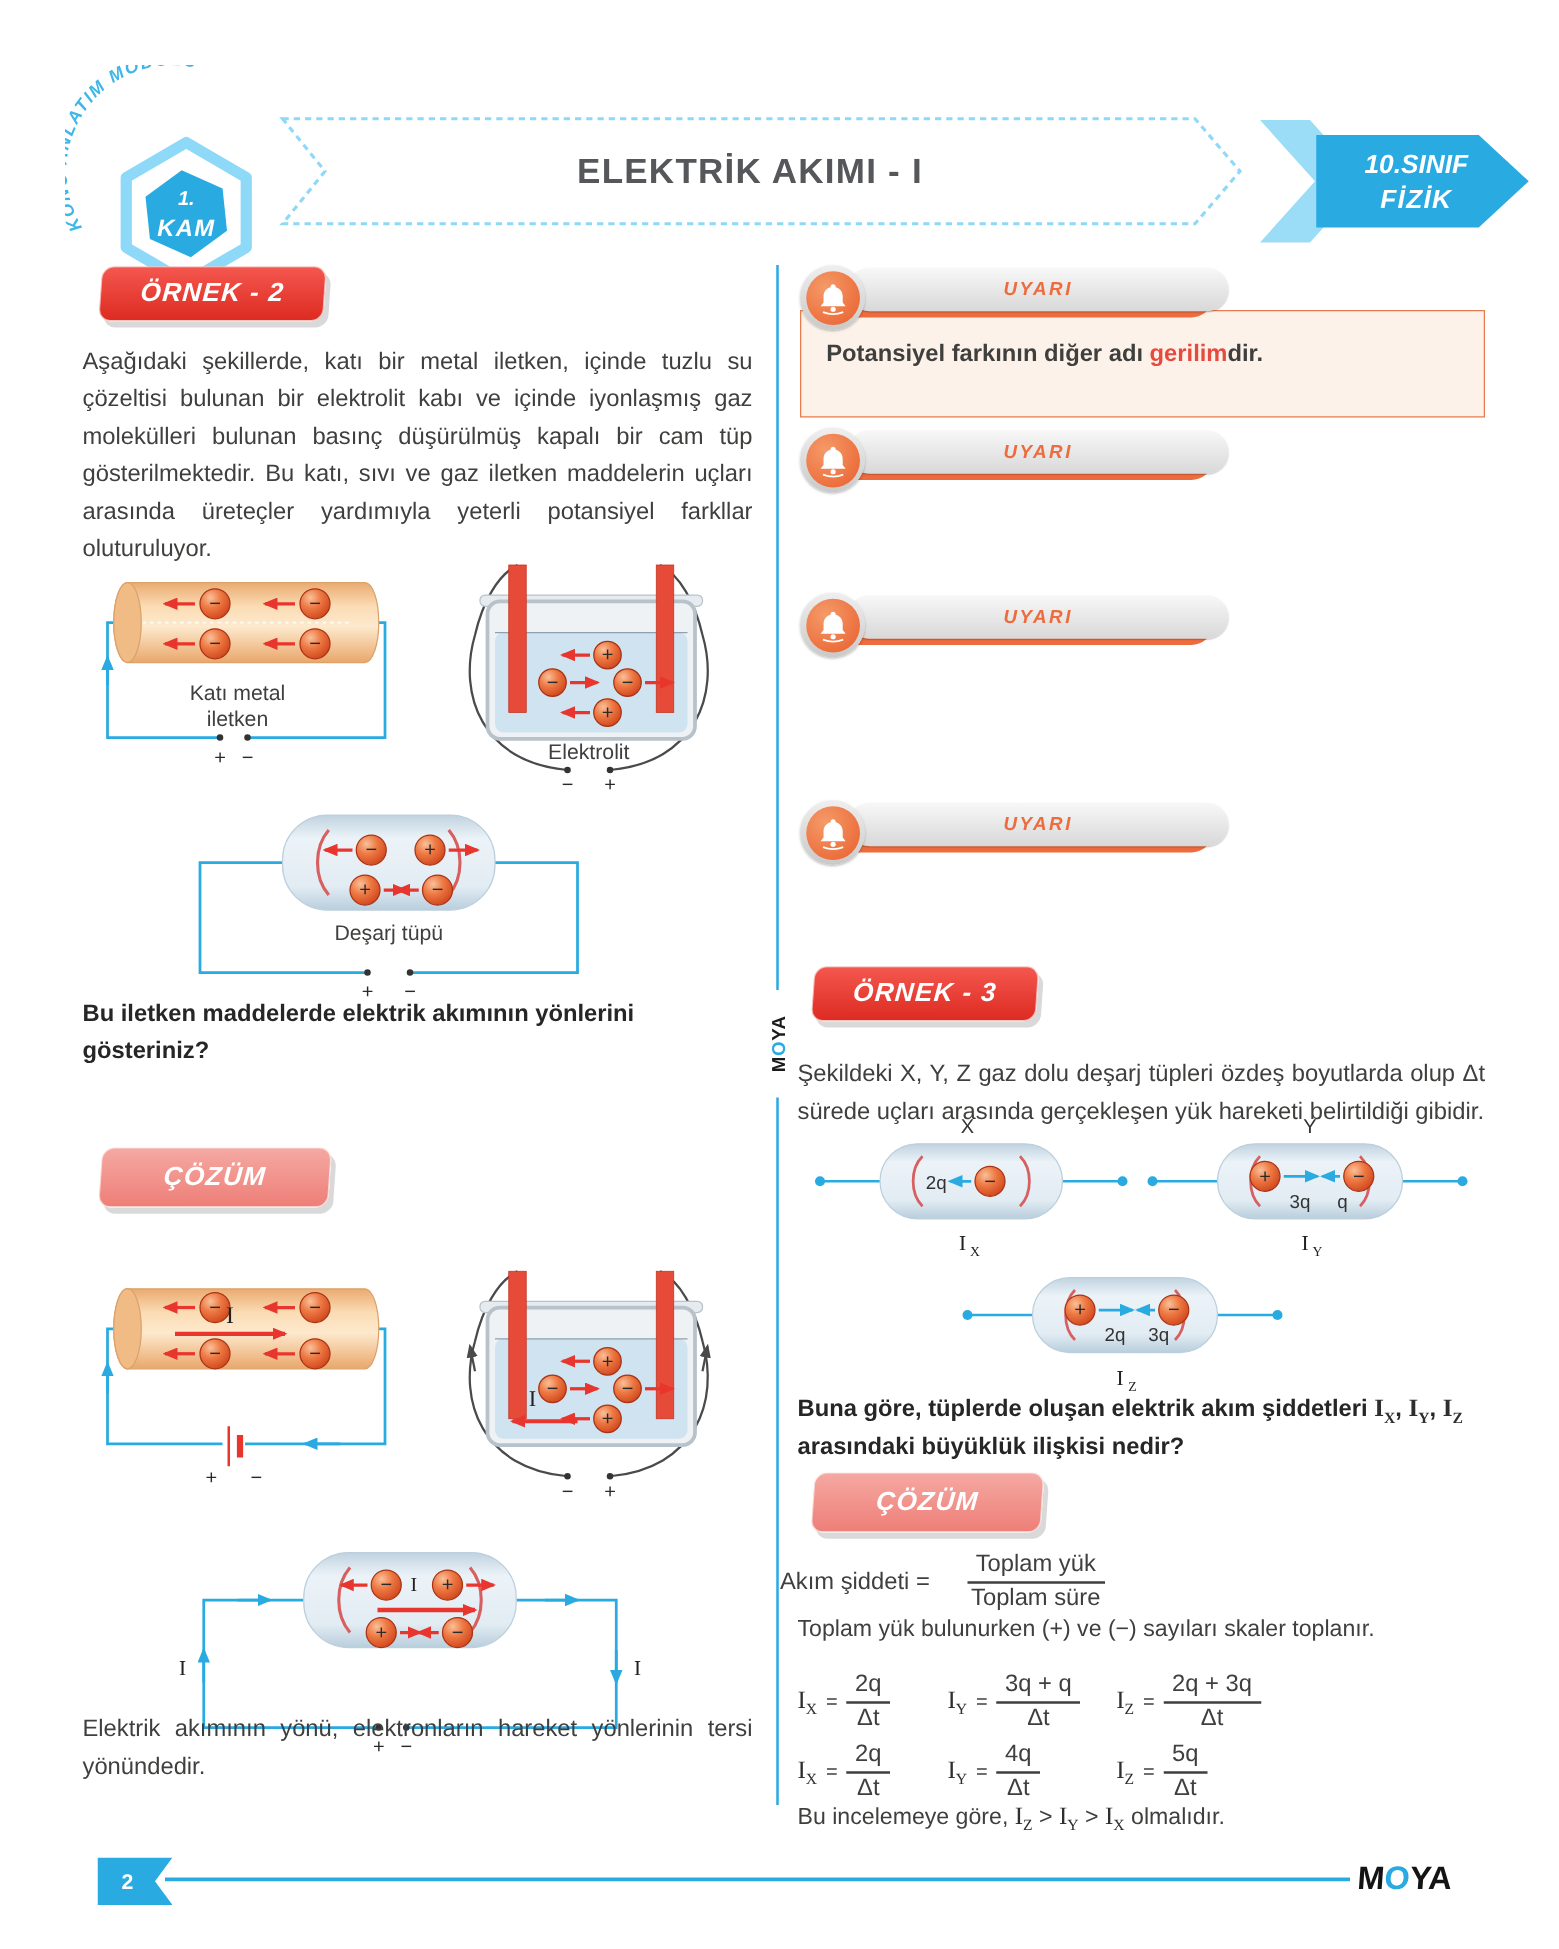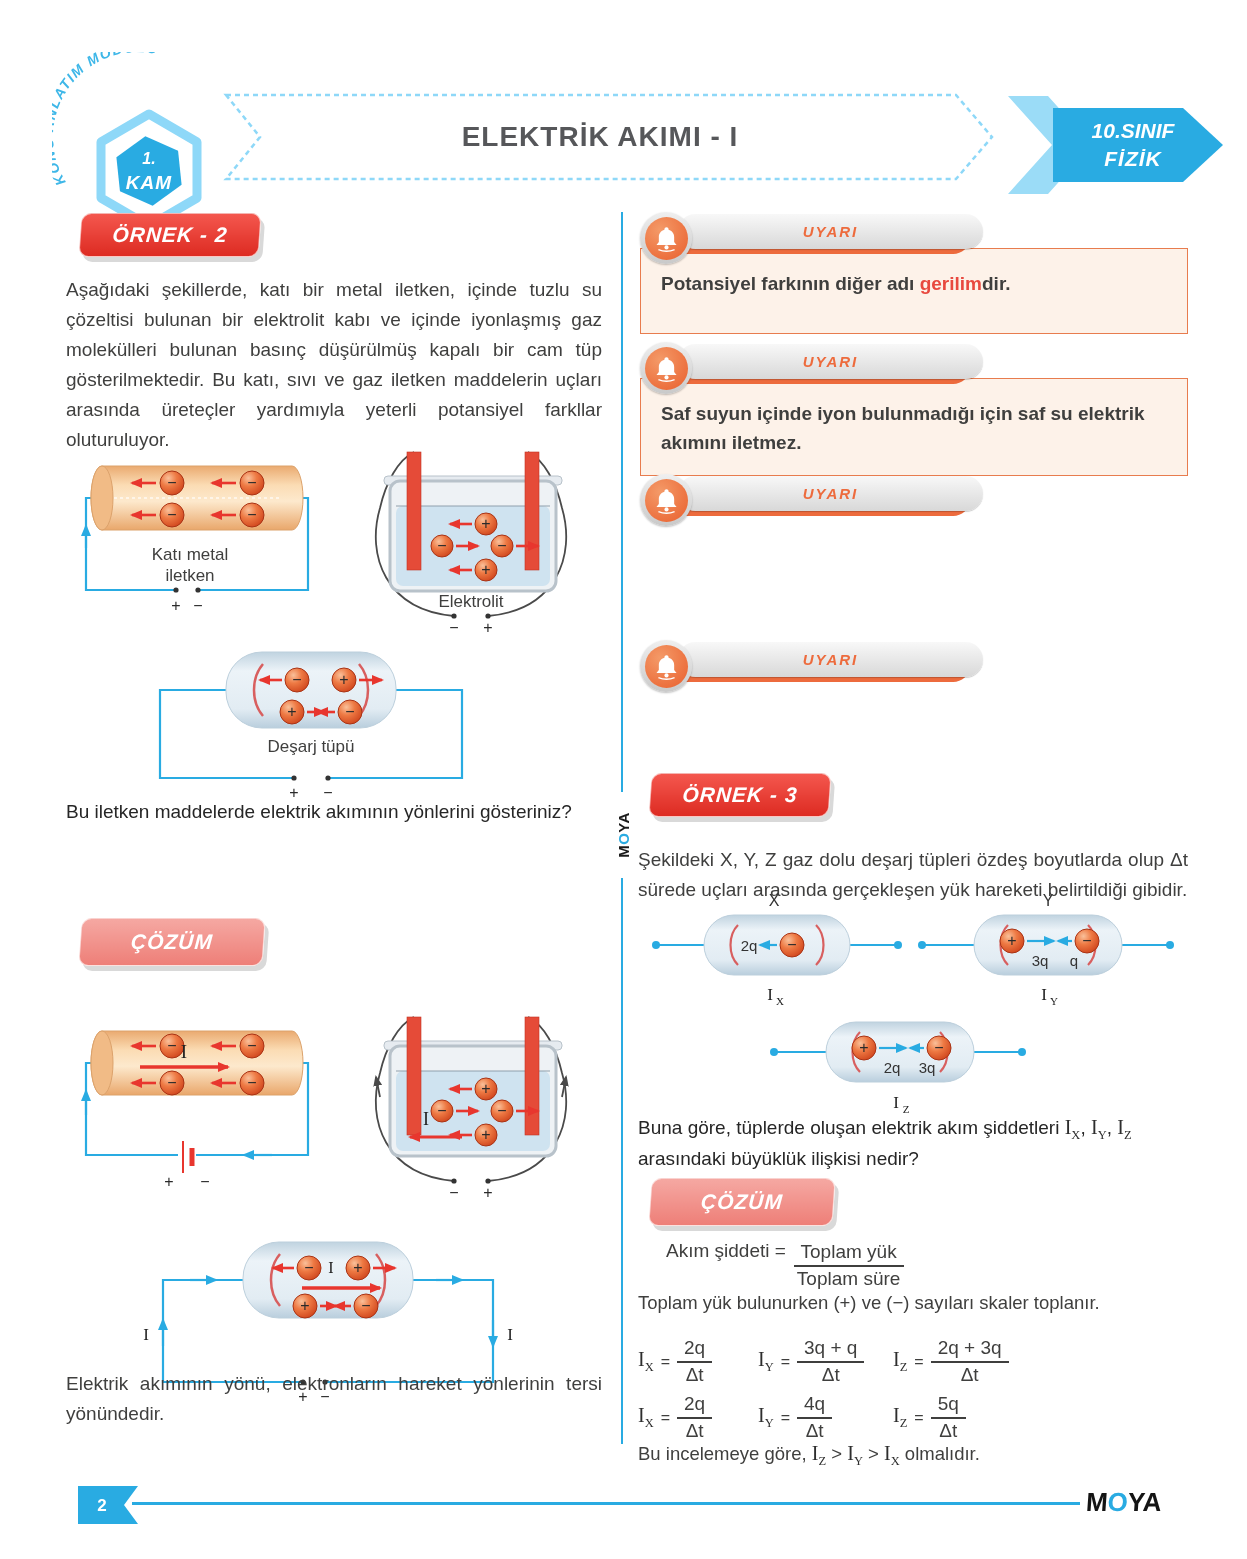--- a/index.html
+++ b/index.html
@@ -10,21 +10,21 @@
   
   .badge{display:flex;align-items:center;justify-content:center;color:#fff;
          font-style:italic;font-weight:bold;font-size:21px;letter-spacing:1px;
          border-radius:10px;transform:skewX(-4deg);
          box-shadow:4px 5px 0 rgba(170,170,170,.45);border:1px solid rgba(255,255,255,.65);}
   .badge-red{background:linear-gradient(180deg,#f4574e,#dd2b22);}
   .badge-pink{background:linear-gradient(180deg,#f5a8a2,#ee7f78);}
 
   
   .para{font-size:19px;line-height:1.58;text-align:justify;color:#3f3f3e;}
-  .bold-q{font-size:19px;font-weight:normal;color:#262626;line-height:1.5;}
+  .bold-q{font-size:19px;font-weight:bold;color:#262626;line-height:1.5;}
   .hl{color:#e8493f;}
 
   
   .uyari{position:absolute;left:640px;width:548px;}
   .u-head{position:relative;height:48px;z-index:2;}
   .u-icon{position:absolute;left:0;top:0;width:52px;height:52px;border-radius:50%;
           background:linear-gradient(180deg,#efefef,#c9c9c9);display:flex;align-items:center;justify-content:center;
           box-shadow:0 1px 2px rgba(0,0,0,.25);}
   .u-icon .inner{width:43px;height:43px;border-radius:50%;background:radial-gradient(circle at 35% 30%,#f49a68,#e95f2d);
           display:flex;align-items:center;justify-content:center;}
@@ -394,23 +394,20 @@
       <div class="u-icon">
           <div class="inner">
         <svg viewBox="0 0 28 28" width="29" height="29">
               <path d="M14,3.2c1.1,0,2,.9,2,2v.4c3.3,.9,5.4,3.6,5.4,7.1v4.6l2.3,3H4.3l2.3-3v-4.6c0-3.5,2.1-6.2,5.4-7.1v-.4C12,4.1,12.9,3.2,14,3.2z" fill="#fff"></path>
               <circle cx="14" cy="22.6" r="2" fill="#fff"></circle>
               <path d="M6.2,24.8 Q14,27.8 21.8,24.8" stroke="#fff" stroke-width="1.3" fill="none"></path>
             </svg>
       </div>
         </div>
     </div>
-    <div class="u-box" style="height:64px">
-      <p class="u-text">Saf suyun içinde iyon bulunmadığı için saf su elektrik akımını iletmez.</p>
-    </div>
   </section>
 
   <section class="uyari" style="top:474px">
     <div class="u-head">
       <div class="u-swoosh"></div>
       <div class="u-banner">
         <span class="u-title">UYARI</span>
       </div>
       <div class="u-icon">
           <div class="inner">
@@ -508,21 +505,21 @@
 
   <p class="abs bold-q" style="left:638px;top:1112px;width:552px;margin:0">
     <span>Buna göre, tüplerde oluşan elektrik akım şiddetleri </span><span class="mi"><span>I</span><sub>X</sub></span><span>, </span><span class="mi"><span>I</span><sub>Y</sub></span><span>, </span><span class="mi"><span>I</span><sub>Z</sub></span>
     <br><span>arasındaki büyüklük ilişkisi nedir?</span>
   </p>
 
   <div class="abs badge badge-pink" style="left:650px;top:1178px;width:182px;height:46px">
     <span>ÇÖZÜM</span>
   </div>
 
-  <div class="abs" style="left:666px;top:1240px;display:flex;gap:4px;font-size:19px">
+  <div class="abs" style="left:624px;top:1240px;display:flex;align-items:center;gap:26px;font-size:19px">
     <span>Akım şiddeti =</span>
     <span class="frac">
       <span class="fn">Toplam yük</span>
       <span class="fd">Toplam süre</span>
     </span>
   </div>
 
   <p class="abs" style="left:638px;top:1292px;width:552px;font-size:18.5px;margin:0">Toplam yük bulunurken (+) ve (−) sayıları skaler toplanır.</p>
 
   <div class="eq-row" style="top:1336px">

